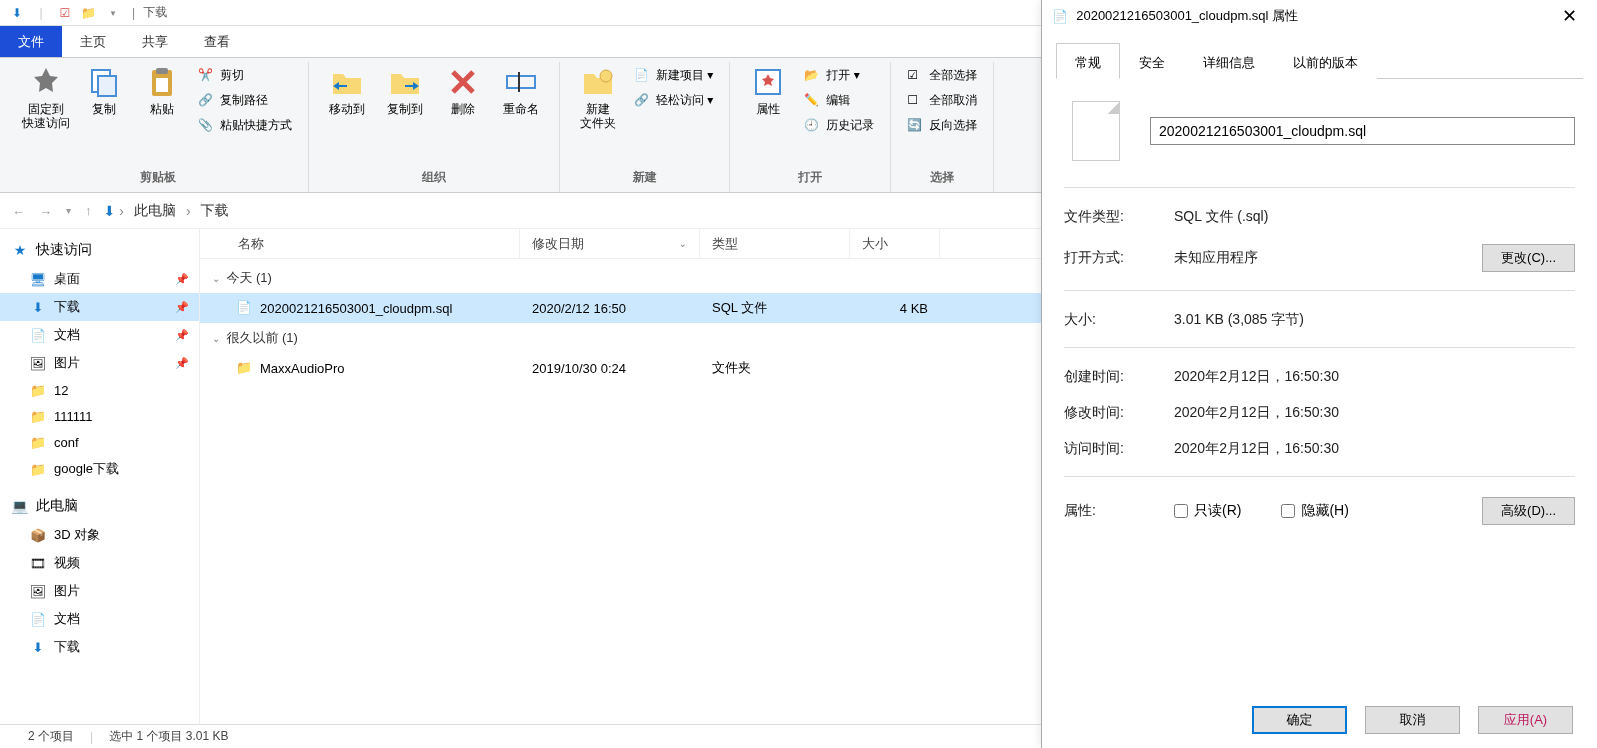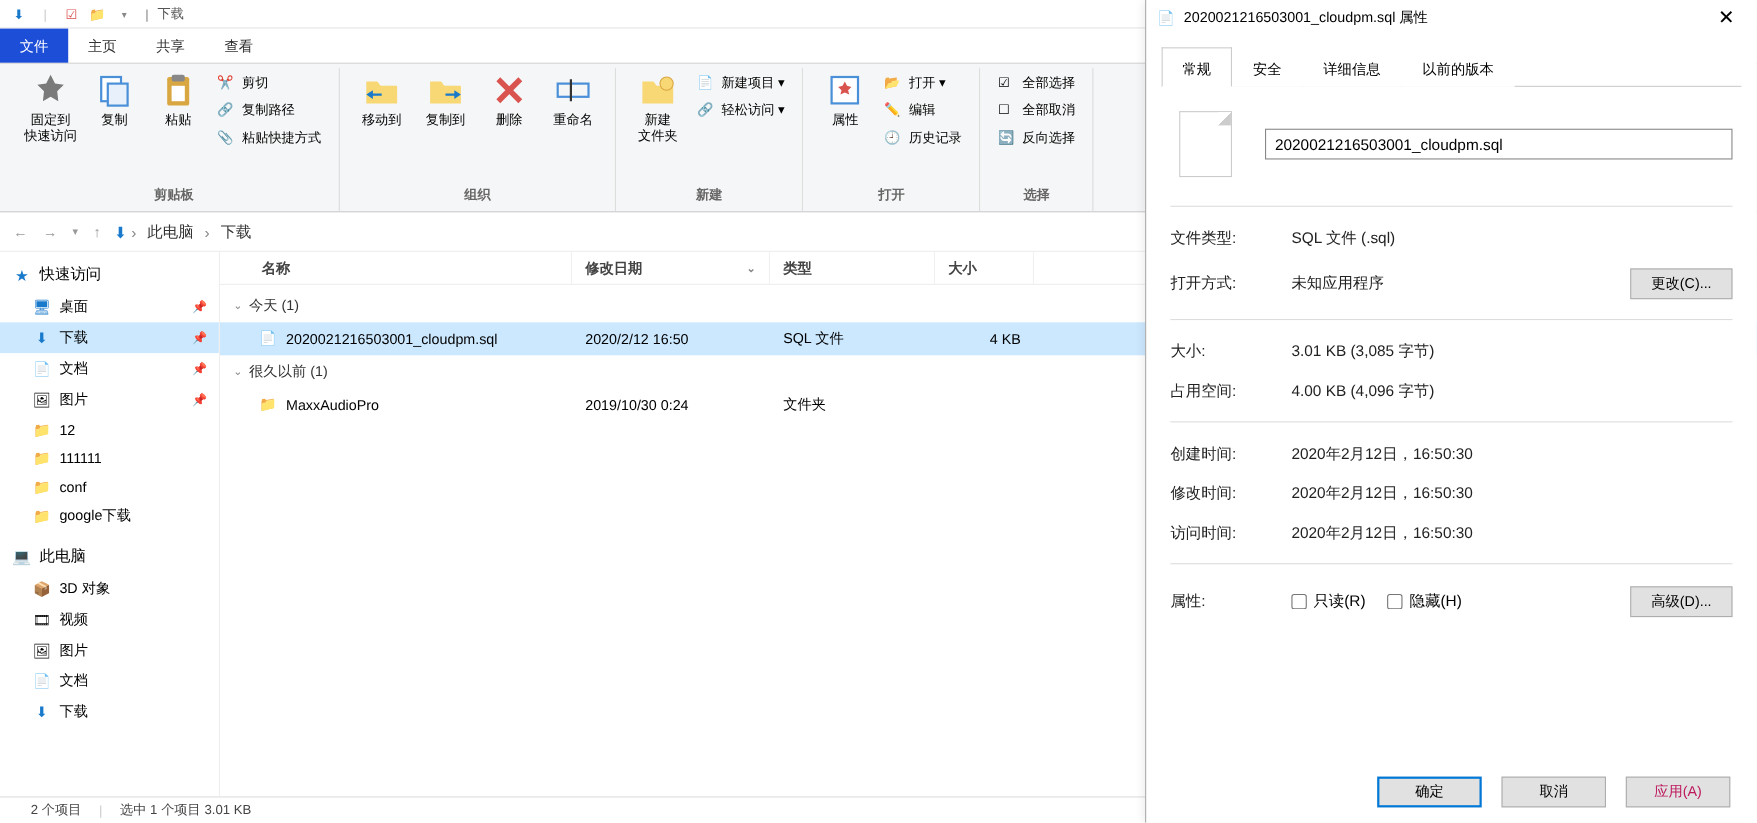--- a/index.html
+++ b/index.html
@@ -43,21 +43,21 @@
 .sidebar-scroll::-webkit-scrollbar { width: 16px;}
 .side-section { margin-bottom: 8px;}
 .side-header { display: flex; align-items: center; gap: 8px; padding: 6px 12px; font-size: 14px;}
 .side-item { display: flex; align-items: center; gap: 8px; padding: 5px 14px 5px 30px; font-size: 13px; position: relative;}
 .side-item.active { background: #cce8ff;}
 .side-item .pin { position: absolute; right: 10px; color: #888; font-size: 11px;}
 .side-icon { width: 16px; height: 16px; display: inline-flex; align-items: center; justify-content: center;}
 
 .file-area { flex: 1; display: flex; flex-direction: column;}
 .col-headers { display: flex; border-bottom: 1px solid #eee; height: 30px; align-items: center; font-size: 13px; color: #444;}
-.col-headers .col { padding: 0 12px; border-right: 1px solid #f0f0f0; height: 100%; display: flex; align-items: center; gap: 6px; font-weight: bold;}
+.col-headers .col { padding: 0 12px; border-right: 1px solid #f0f0f0; height: 100%; display: flex; align-items: center; gap: 6px;}
 .col-name { width: 320px;}
 .col-date { width: 180px;}
 .col-type { width: 150px;}
 .col-size { width: 90px; justify-content: flex-start;}
 .file-list { flex: 1; overflow-y: auto; padding: 4px 0;}
 .file-group { padding: 6px 12px; font-size: 13px; color: #333; display:flex; align-items:center; gap:6px;}
 .file-row { display: flex; align-items: center; height: 30px; font-size: 13px;}
 .file-row.selected { background: #cce8ff;}
 .file-row .col { padding: 0 12px; }
 .file-row .col-name { display: flex; align-items:center; gap:8px; width: 320px;}
@@ -79,21 +79,21 @@
 .prop-row { display: flex; align-items: center; margin-bottom: 18px; font-size: 14px;}
 .prop-label { width: 110px; color: #222;}
 .prop-value { flex: 1; color: #222;}
 .prop-input { flex:1; height: 28px; border: 1px solid #888; padding: 0 8px; font-size: 14px;}
 .file-icon-large { width: 48px; height: 60px; border: 1px solid #ccc; margin-right: 30px; margin-left: 8px; position: relative;}
 .file-icon-large::before { content:''; position:absolute; right:0; top:0; width:12px; height:12px; background: linear-gradient(135deg, #fff 50%, #ccc 50%);}
 .prop-divider { border-top: 1px solid #ddd; margin: 6px 0 20px 0;}
 .highlight-box { border: 3px solid #ff0000; border-radius: 6px; padding: 10px 6px; margin: -8px -4px 12px -4px;}
 .highlight-box .prop-row { margin-bottom: 0;}
 .btn-std { height: 28px; padding: 0 18px; background: #e1e1e1; border: 1px solid #adadad; font-size: 13px; cursor: pointer; display: inline-flex; align-items:center;}
-.checkbox-row { display: flex; align-items: center; gap: 20px; font-size: 14px;}
+.checkbox-row { display: flex; align-items: center; gap: 40px; font-size: 14px;}
 .chk { display: flex; align-items: center; gap: 6px;}
 .chk input { width:14px; height:14px;}
 .dlg-footer { display: flex; justify-content: flex-end; gap: 18px; padding: 14px 24px; }
 .dlg-footer .btn-std { width: 95px; justify-content: center;}
 .dlg-footer .btn-std.primary { border: 2px solid #0078d7; background:#e1e1e1;}
 .dlg-footer .btn-std.disabled { color: #be185d;}
 
 
 .folder-svg { fill: #f8d775; }
 
@@ -434,24 +434,20 @@
     </div>
     <div class="prop-row">
       <span class="prop-label">打开方式:</span>
       <span class="prop-value">未知应用程序</span>
       <button class="btn-std" style="margin-left:12px">更改(C)...</button>
     </div>
     <div class="prop-divider"></div>
     <div class="prop-row">
       <span class="prop-label">大小:</span>
       <span class="prop-value">3.01 KB (3,085 字节)</span>
-    </div>
-    <div class="prop-row">
-      <span class="prop-label">占用空间:</span>
-      <span class="prop-value">4.00 KB (4,096 字节)</span>
     </div>
     <div class="prop-divider"></div>
     <div class="prop-row">
       <span class="prop-label">创建时间:</span>
       <span class="prop-value">2020年2月12日，16:50:30</span>
     </div>
     <div class="prop-row">
       <span class="prop-label">修改时间:</span>
       <span class="prop-value">2020年2月12日，16:50:30</span>
     </div>

